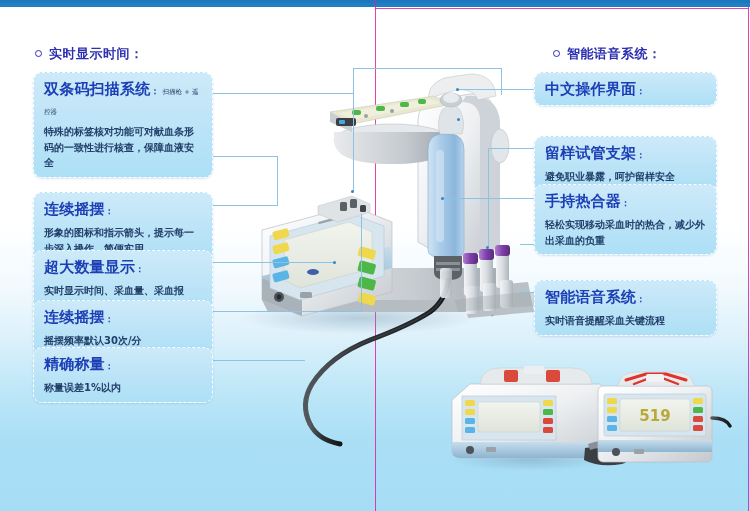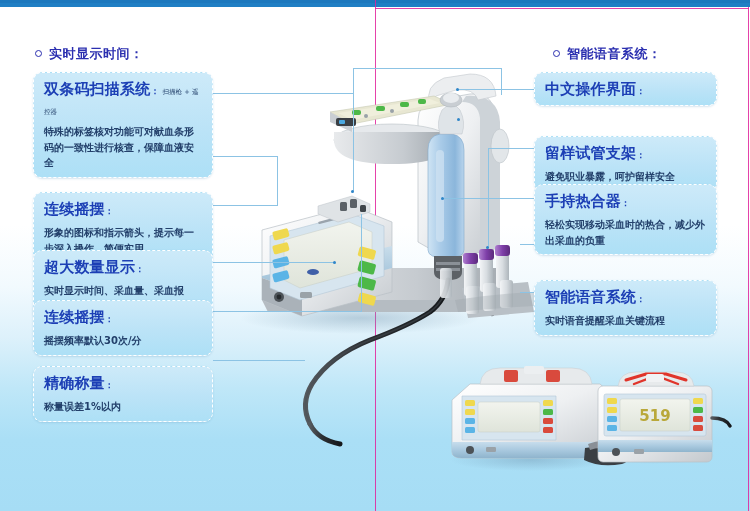--- a/index.html
+++ b/index.html
@@ -359,21 +359,21 @@
   <div class="callout" style="left:33px;top:250px;width:180px;">
     <span class="title">超大数量显示</span><span class="colon">：</span>
     <div class="desc">实时显示时间、采血量、采血报警、采血速度等信息</div>
   </div>
 
   <div class="callout" style="left:33px;top:300px;width:180px;">
     <span class="title">连续摇摆</span><span class="colon">：</span>
     <div class="desc">摇摆频率默认30次/分</div>
   </div>
 
-  <div class="callout" style="left:33px;top:366px;width:180px;">
+  <div class="callout" style="left:33px;top:347px;width:180px;">
     <span class="title">精确称量</span><span class="colon">：</span>
     <div class="desc">称量误差1%以内</div>
   </div>
 
   <div class="callout" style="left:534px;top:72px;width:183px;">
     <span class="title">中文操作界面</span><span class="colon">：</span>
   </div>
 
   <div class="callout" style="left:534px;top:136px;width:183px;">
     <span class="title">留样试管支架</span><span class="colon">：</span>

